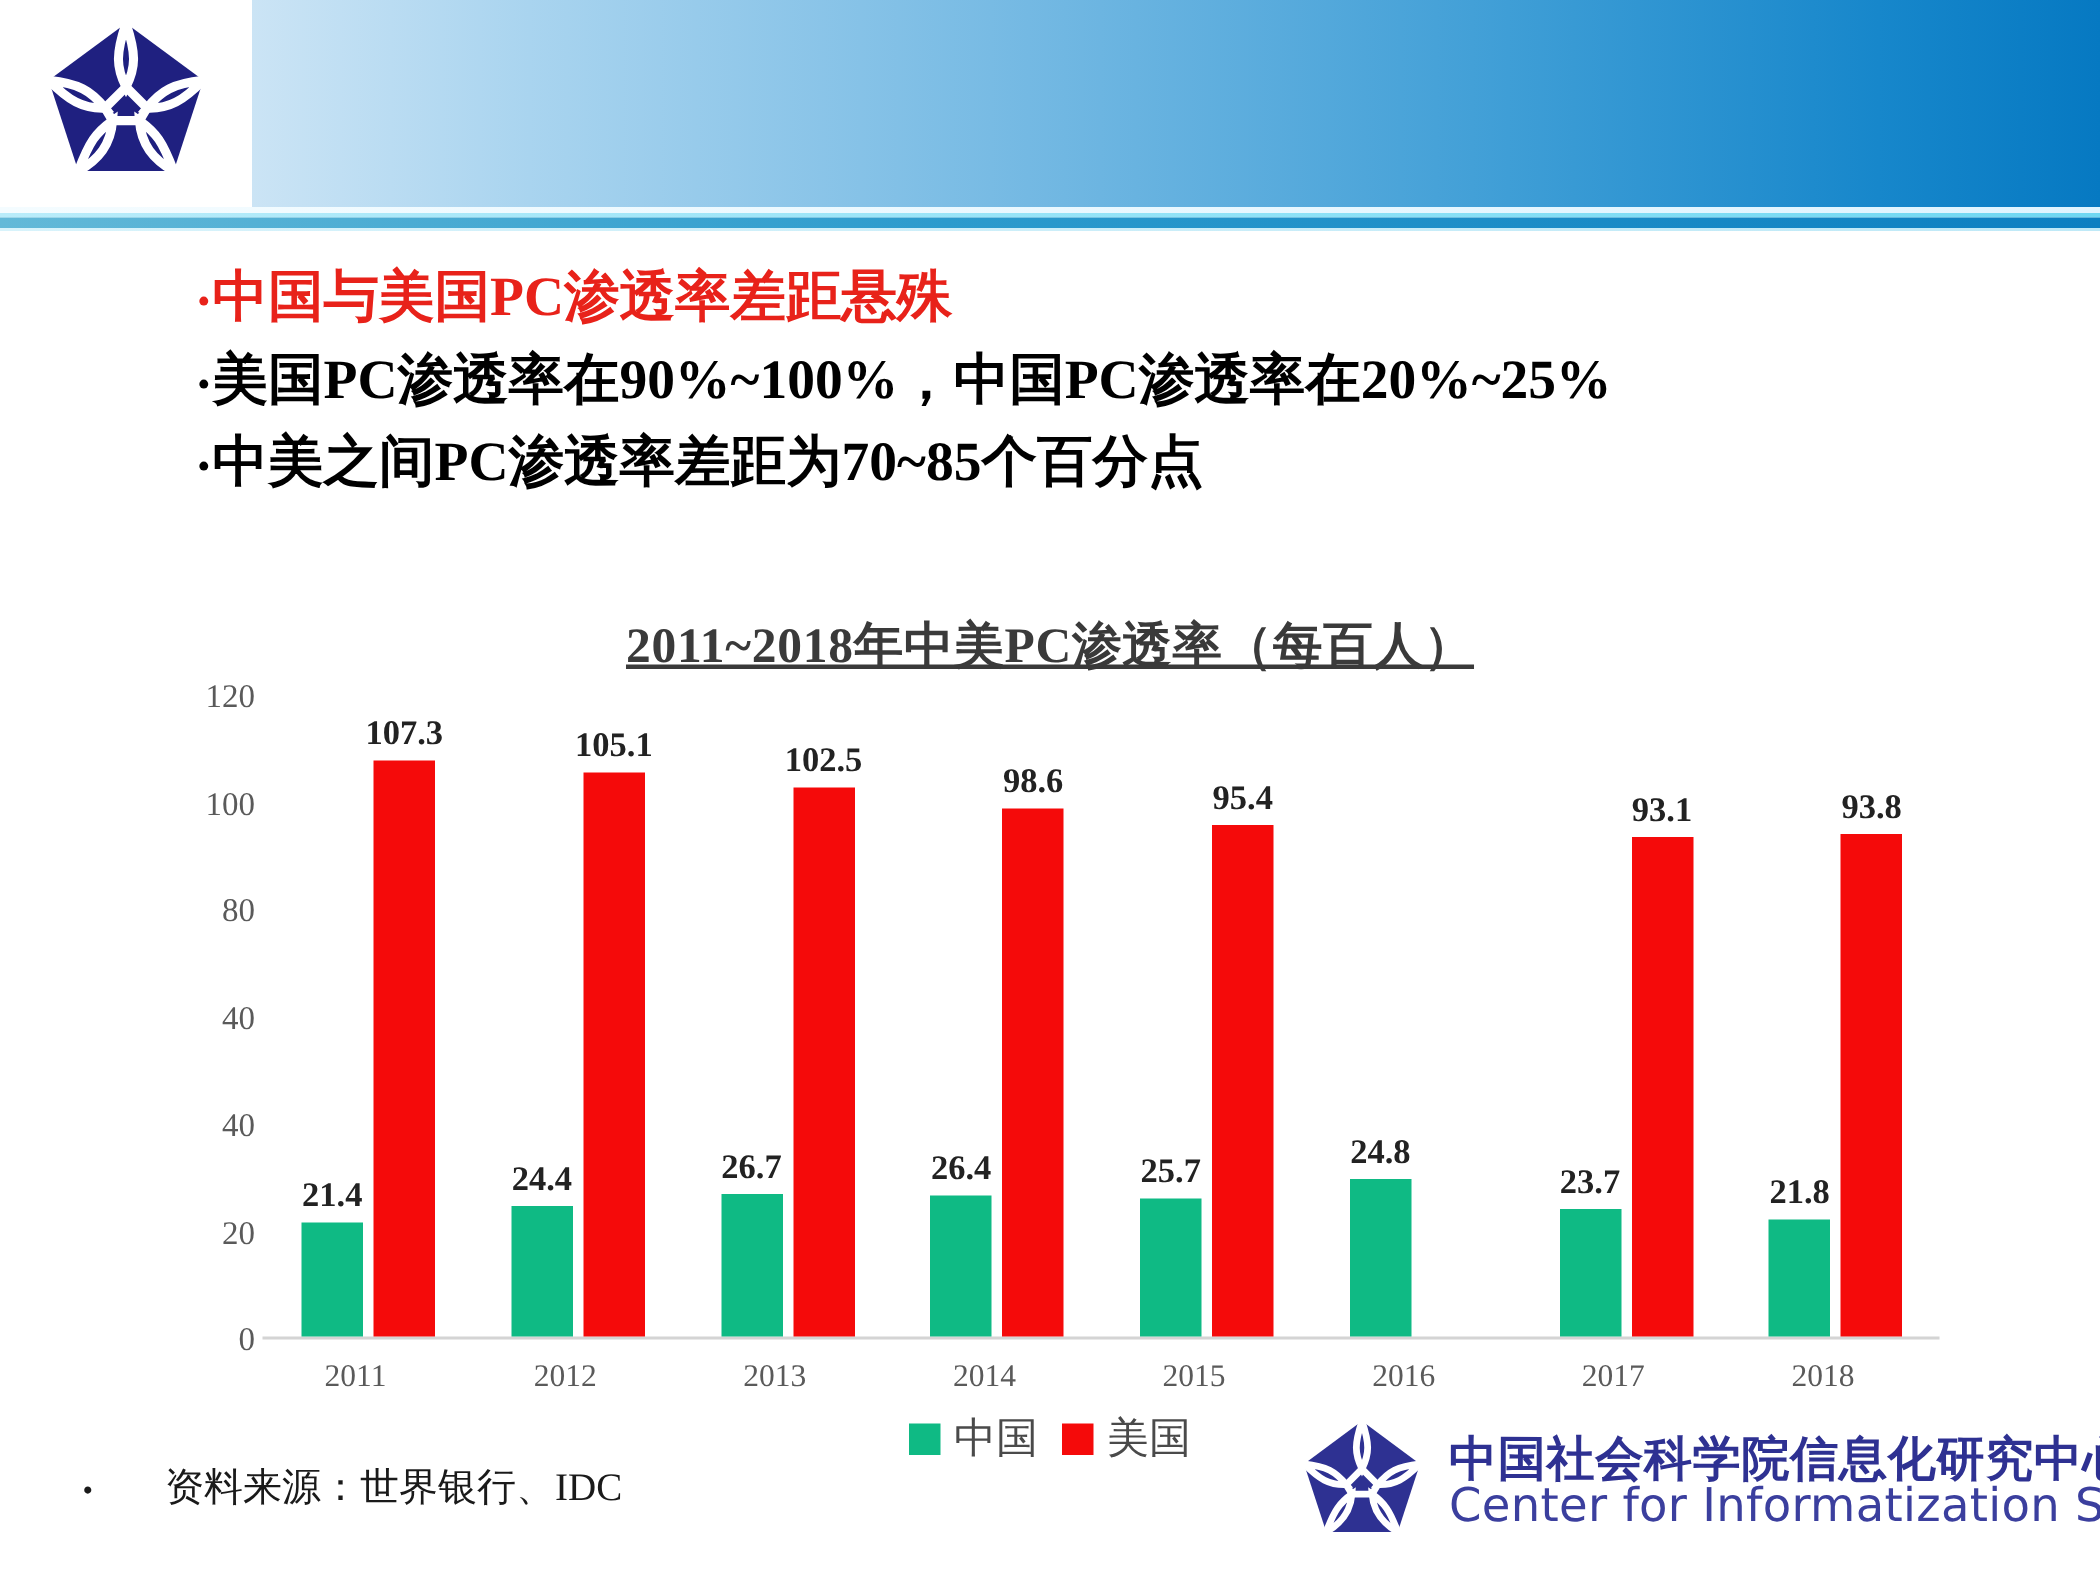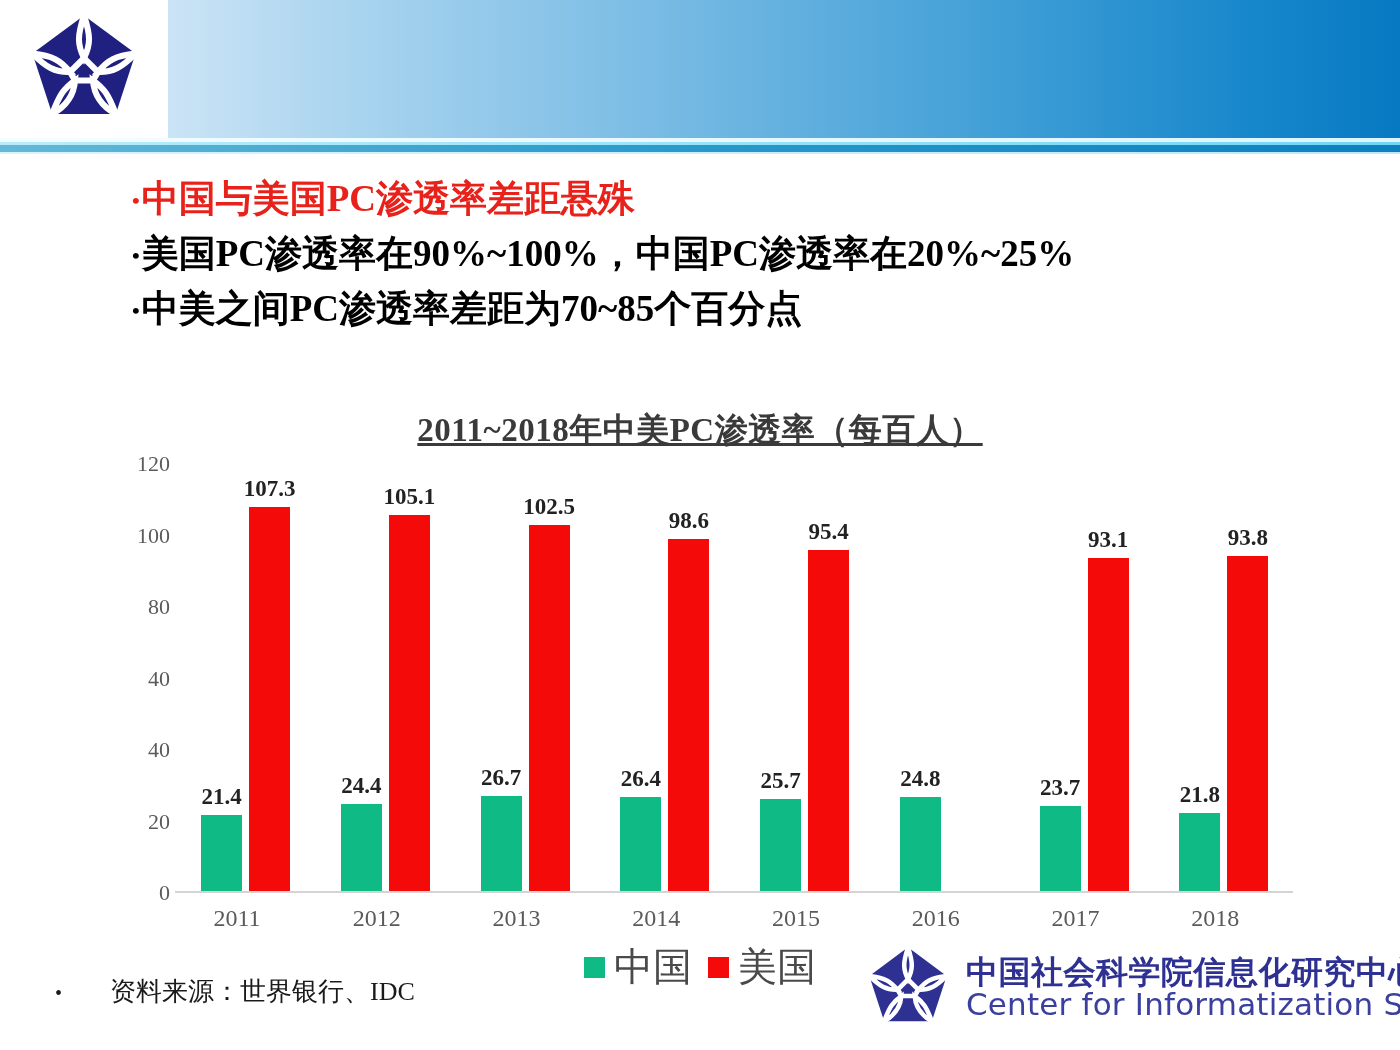--- a/index.html
+++ b/index.html
@@ -157,36 +157,36 @@
     font-weight: bold;
     color: #222222;
     white-space: nowrap;
   }
   .xtick {
     position: absolute;
     top: 100%;
     left: 62px;
     transform: translateX(-50%);
     margin-top: 14px;
-    font-size: 24px;
+    font-size: 21px;
     color: #5a5a5a;
     white-space: nowrap;
   }
   #legend {
     position: absolute;
     left: 0; top: 940px;
     width: 1400px;
     display: flex;
     justify-content: center;
     align-items: center;
     gap: 16px;
   }
   .legend-item { display: flex; align-items: center; gap: 9px; }
   .legend-swatch { width: 21px; height: 21px; display: inline-block; }
-  .legend-label { font-size: 39px; color: #4a4a4a; }
+  .legend-label { font-size: 28px; color: #4a4a4a; }
 
   
   #source {
     position: absolute;
     left: 55px; top: 974px;
     display: flex;
     align-items: baseline;
     gap: 48px;
     font-size: 26px;
     color: #1a1a1a;
@@ -313,21 +313,21 @@
         <div class="group">
           <div class="bar cn" style="height: 91.8775px; background: rgb(15, 186, 132);">
             <span class="bar-label">25.7</span>
           </div>
           <div class="bar us" style="height: 341.055px; background: rgb(245, 10, 10);">
             <span class="bar-label">95.4</span>
           </div>
           <div class="xtick">2015</div>
         </div>
         <div class="group">
-          <div class="bar cn" style="height: 94px; background: rgb(15, 186, 132);">
+          <div class="bar cn" style="height: 105px; background: rgb(15, 186, 132);">
             <span class="bar-label">24.8</span>
           </div>
           <div class="xtick">2016</div>
         </div>
         <div class="group">
           <div class="bar cn" style="height: 84.7275px; background: rgb(15, 186, 132);">
             <span class="bar-label">23.7</span>
           </div>
           <div class="bar us" style="height: 332.832px; background: rgb(245, 10, 10);">
             <span class="bar-label">93.1</span>

